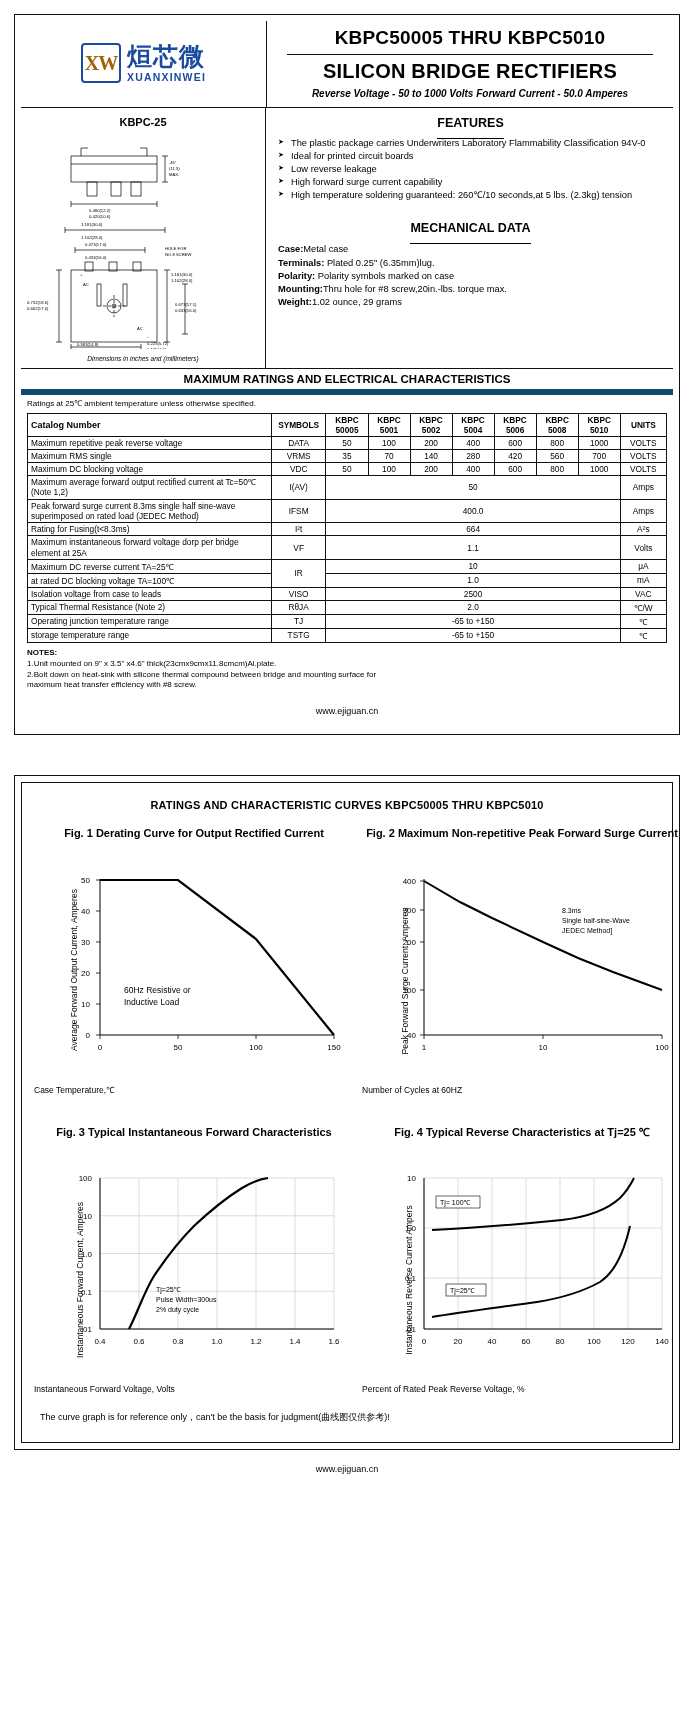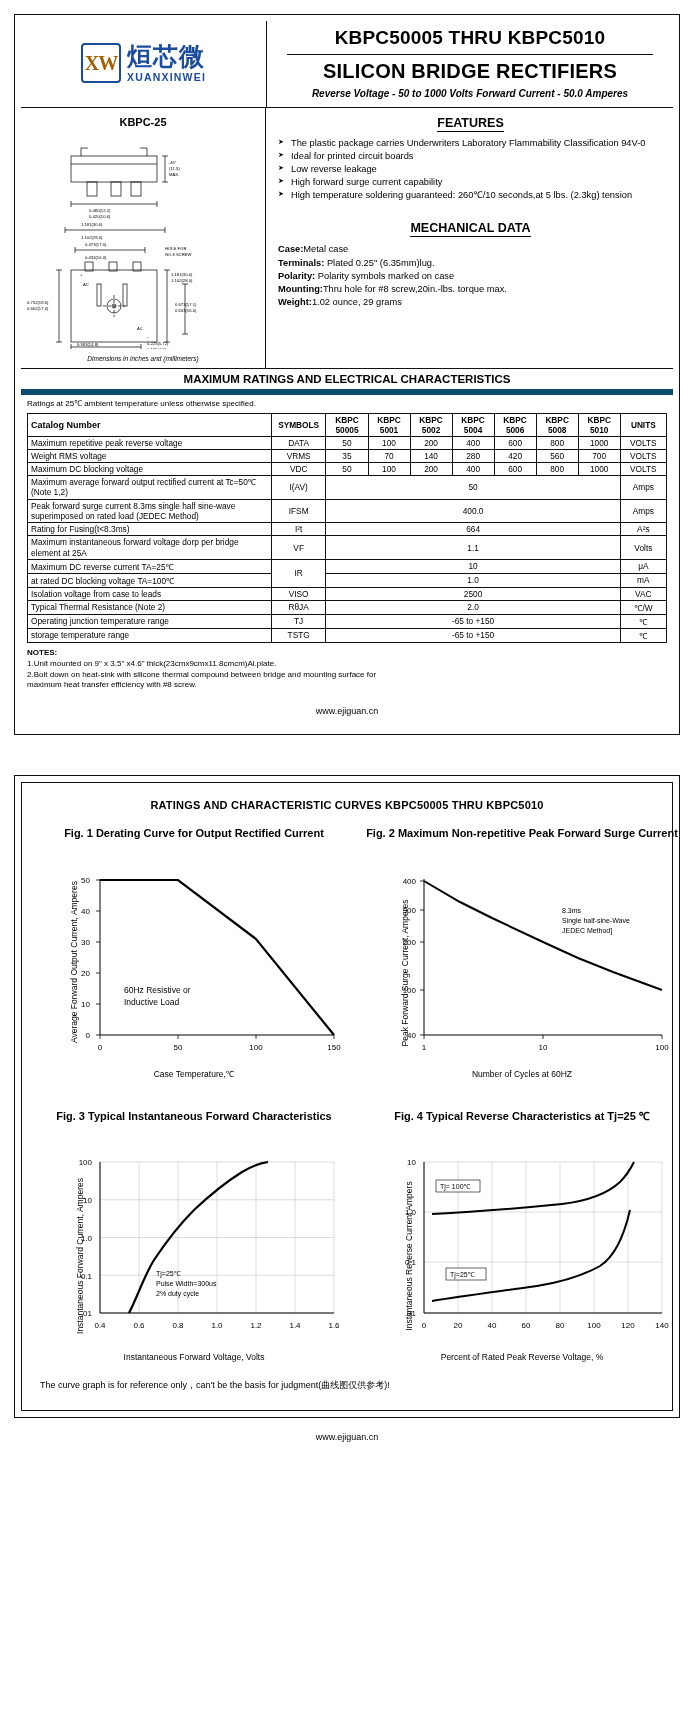--- a/index.html
+++ b/index.html
@@ -44,21 +44,21 @@
 
   
   .mid { display:flex; border-bottom:1px solid #111; }
   .mid-left { width: 245px; border-right:1px solid #111; padding:8px 4px 6px 4px; }
   .mid-right { flex:1; padding:8px 10px 8px 12px; }
   .pkg-title { text-align:center; font-size:11px; font-weight:bold; margin-bottom:6px;}
   .draw { position:relative; height: 215px; }
   .dim-cap { text-align:center; font-size:6.5px; font-style:italic; margin-top:6px;}
 
   .sec-title { text-align:center; font-size:12.5px; font-weight:bold; }
-  .sec-title span { border-bottom:1px solid #000; padding-bottom:1px;}
+  .sec-title span { border-bottom:1px solid #000; padding-bottom:8px;}
   ul.feat { list-style:none; margin:8px 0 0 0; padding:0; }
   ul.feat li { position:relative; padding-left:13px; font-size:9.3px; line-height:1.28; margin-bottom:1px;}
   ul.feat li:before { content:"\27A4"; position:absolute; left:0; top:0px; font-size:7px; color:#000;}
   .mech { margin-top:20px; }
   .mech p { margin:0 0 1px 0; font-size:9.3px; line-height:1.3;}
   .mech b { font-weight:bold; }
 
   
   .banner { text-align:center; font-size:11.5px; font-weight:bold; padding:4px 0 4px 0; border-bottom:6px solid #0c4a6e;}
   .notes-top { font-size:8px; padding:4px 6px 3px 6px; line-height:1.35;}
@@ -83,21 +83,21 @@
   .sheet2-inner { border:1px solid #111; margin:6px; padding:10px 8px 14px 8px;}
   .curve-title { text-align:center; font-size:11px; font-weight:bold; letter-spacing:0.2px; margin:6px 0 10px 0;}
   .grid2 { display:grid; grid-template-columns:1fr 1fr; }
   .fig { padding:6px 4px 2px 4px; }
   .fig-h { text-align:center; font-size:11px; font-weight:bold; line-height:1.25; height:32px;}
   .plot-area { position:relative; margin:6px 0 0 0; }
   .yaxis-label {
     position:absolute; left:2px; top:50%; transform:translateY(-50%) rotate(-90deg);
     transform-origin:center; font-size:8.5px; text-align:center; white-space:nowrap;
   }
-  .xaxis-label { text-align:center; font-size:8.5px; line-height:1.3; margin-top:4px;}
+  .xaxis-label { font-size:8.5px; line-height:1.3; margin-top:20px;}
   svg { display:block; }
   .foot-note { font-size:9px; padding:14px 6px 4px 10px;}
   .site2 { text-align:center; font-size:9px; padding:14px 0 14px 0;}
 </style>
 </head>
 <body>
 
 <div class="page">
 
   <div class="sheet">
@@ -272,21 +272,21 @@
               <td class="vcell">50</td>
               <td class="vcell">100</td>
               <td class="vcell">200</td>
               <td class="vcell">400</td>
               <td class="vcell">600</td>
               <td class="vcell">800</td>
               <td class="vcell">1000</td>
               <td class="vcell">VOLTS</td>
             </tr>
             <tr>
-              <td class="col-desc">Weight RMS voltage</td>
+              <td class="col-desc">Maximum RMS single</td>
               <td class="col-sym">VRMS</td>
               <td class="vcell">35</td>
               <td class="vcell">70</td>
               <td class="vcell">140</td>
               <td class="vcell">280</td>
               <td class="vcell">420</td>
               <td class="vcell">560</td>
               <td class="vcell">700</td>
               <td class="vcell">VOLTS</td>
             </tr>

